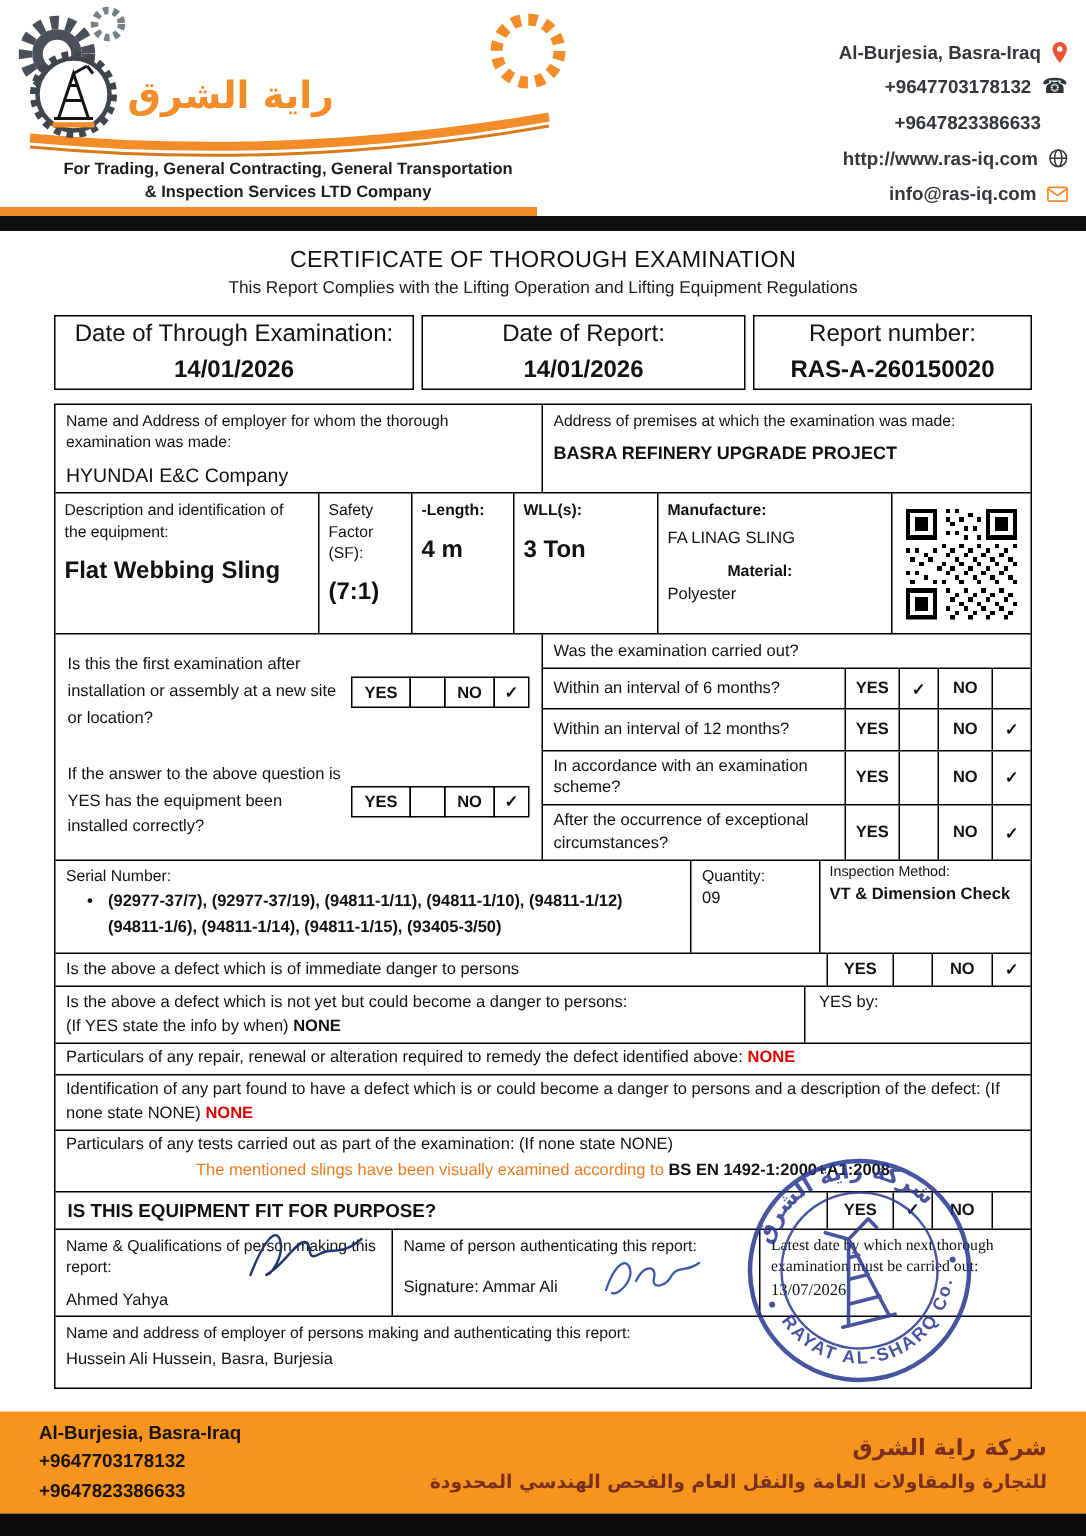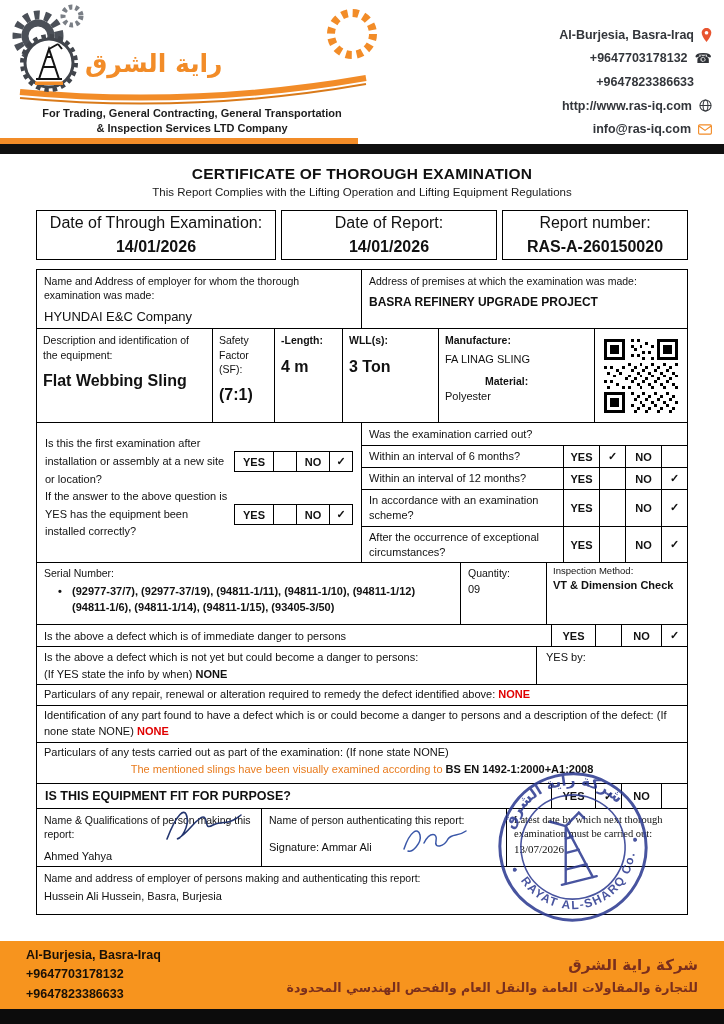--- a/index.html
+++ b/index.html
@@ -18,21 +18,21 @@
   .contact{display:flex;flex-direction:column;align-items:flex-end;gap:6px;padding-top:12px;font-size:12.5px;font-weight:700;color:#33363b;}
   .c-row{display:flex;align-items:center;gap:7px;height:18px;}
   .phone-glyph{font-family:"DejaVu Sans",sans-serif;font-size:14px;color:#2f3237;line-height:1;}
 
   
   .bar-orange{width:358px;height:6px;background:#f28c28;}
   .bar-black{width:100%;height:10px;background:#101010;}
 
   
   .title-blk{text-align:center;margin-top:11px;}
-  .title-main{font-size:15.5px;font-weight:700;letter-spacing:.2px;}
+  .title-main{font-size:15.5px;font-weight:400;letter-spacing:.2px;}
   .title-sub{font-size:11.5px;margin-top:3px;color:#1a1a1a;}
 
   
   .meta-row{display:flex;gap:5px;margin:12px 36px 0;}
   .meta-box{border:1px solid #000;padding:3px 8px;font-size:16px;display:flex;gap:6px;align-items:center;min-height:22px;flex-direction:column;}
   .meta-box .v{font-weight:700;}
   .m1{width:240px;}.m2{width:216px;}.m3{flex:1;}
 
   
   .cert{margin:9px 36px 0;border:1px solid #000;font-size:11px;}
@@ -51,21 +51,21 @@
   .eq > div:last-child{border-right:none;}
   .eq-desc{width:176px;}
   .eq-sf{width:62px;}
   .eq-len{width:68px;}
   .eq-wll{width:96px;}
   .eq-man{width:156px;}
   .eq-qr{flex:1;display:flex;align-items:center;justify-content:center;}
   .eq-val{margin-top:10px;font-size:16px;font-weight:bold;}
   .b{font-weight:700;}
 
-  .q-left{width:50%;border-right:1px solid #000;padding:12px 8px;display:flex;flex-direction:column;min-height:136px;}
+  .q-left{width:50%;border-right:1px solid #000;padding:12px 8px;display:flex;flex-direction:column;gap:20px;min-height:136px;}
   .q-item{display:flex;align-items:center;gap:4px;}
   .q-text{flex:1;font-size:11px;line-height:1.6;padding-right:2px;}
   .qa{display:flex;}
   .qa-c{border:1px solid #000;margin-left:-1px;height:21px;display:flex;align-items:center;justify-content:center;font-weight:700;font-size:11px;}
   .qa-yes{width:40px;}.qa-no{width:34px;}.qa-t{width:24px;}
   .q-right{width:50%;display:flex;flex-direction:column;}
   .qr-head{padding:5px 7px;}
   .int-row{display:flex;border-top:1px solid #000;flex:1;}
   .int-q{flex:1;padding:3px 7px;display:flex;align-items:center;line-height:1.35;}
   .int-c{width:36px;border-left:1px solid #000;display:flex;align-items:center;justify-content:center;font-weight:700;}

